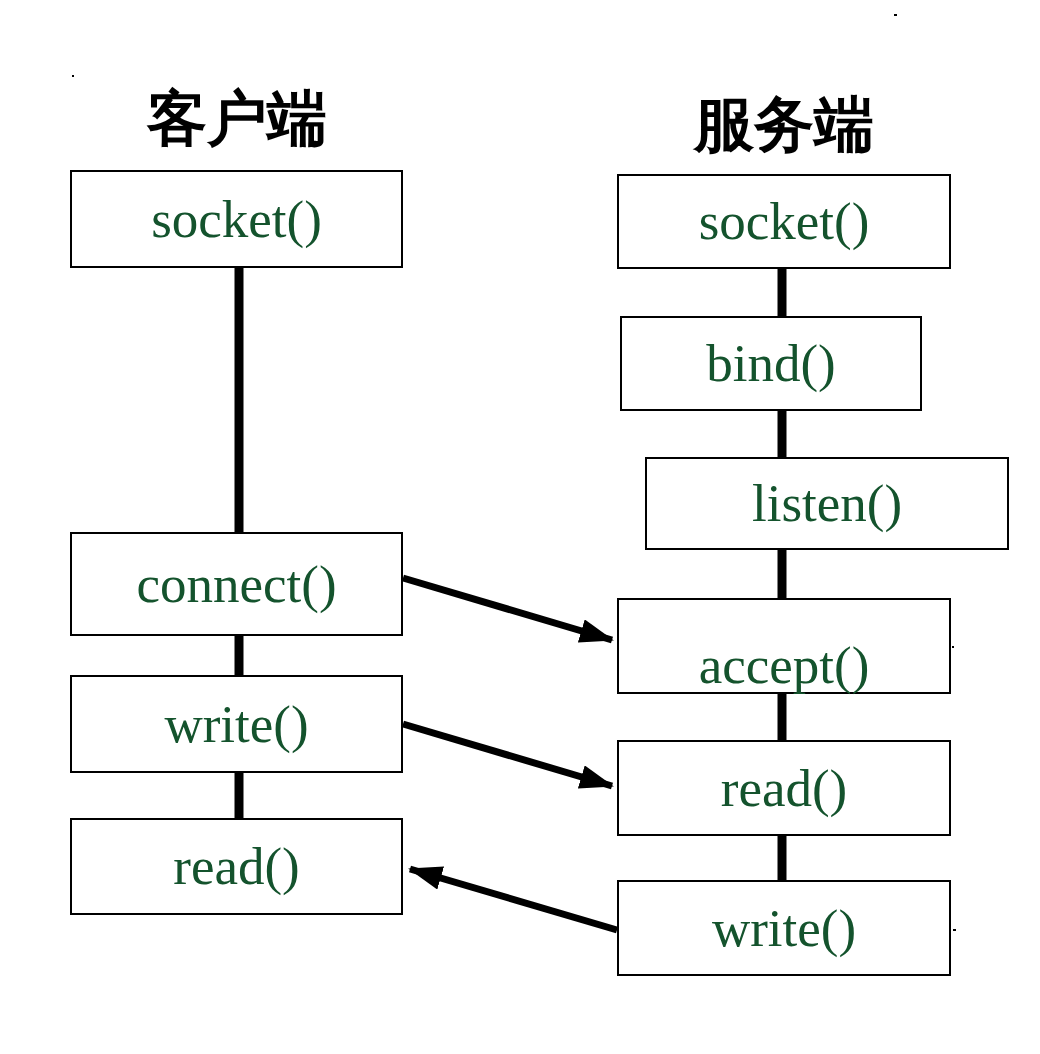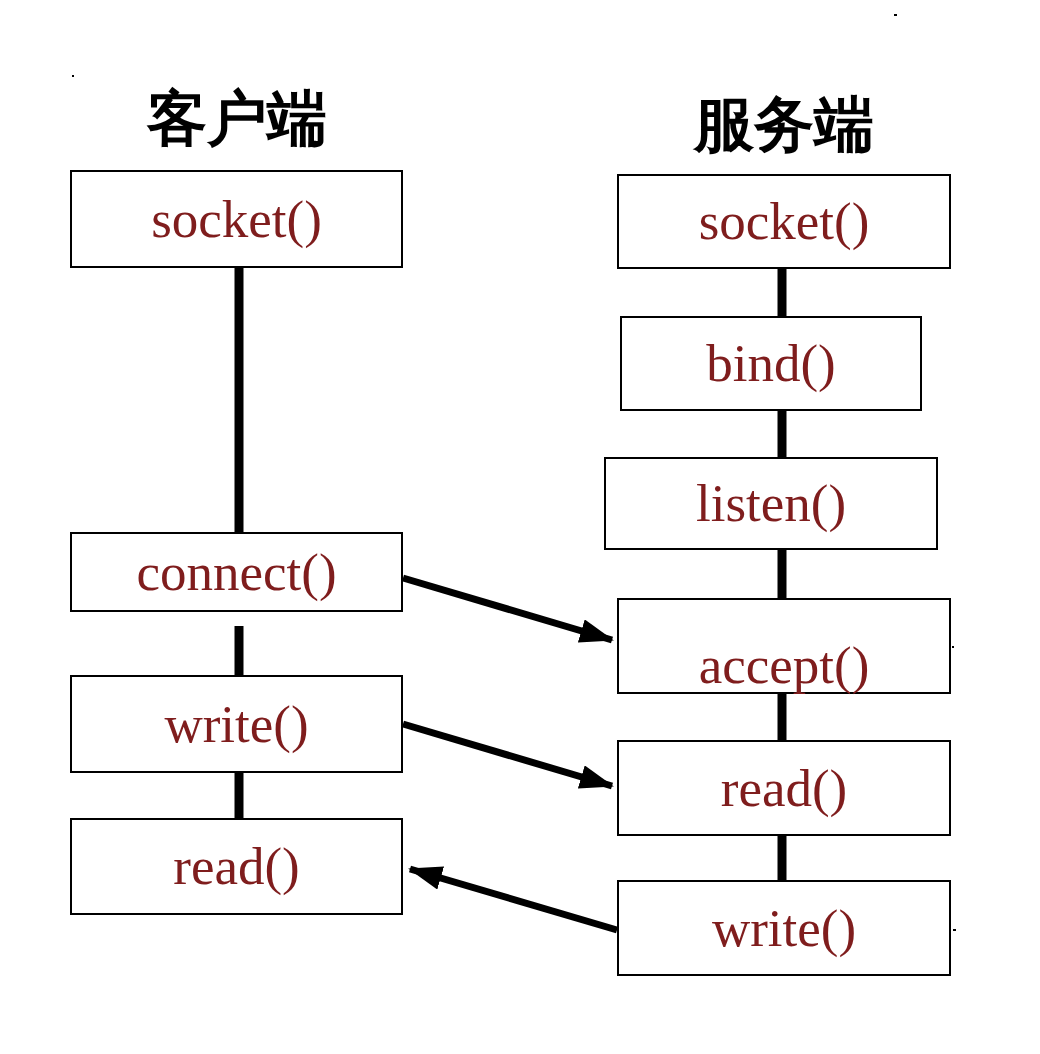--- a/index.html
+++ b/index.html
@@ -32,33 +32,33 @@
     position: absolute;
     z-index: 1;
     background: #ffffff;
     border: 2px solid #000000;
     box-sizing: border-box;
     display: flex;
     align-items: center;
     justify-content: center;
     font-size: 53px;
     line-height: 1;
-    color: #7f1d1d;
+    color: #14532d;
   }
   .client-title  { left: 71px;  top: 86px;  width: 332px; }
   .server-title  { left: 617px; top: 92px;  width: 334px; }
 
   .c-socket  { left: 70px;  top: 170px; width: 333px; height: 98px; }
-  .c-connect { left: 70px;  top: 532px; width: 333px; height: 80px; }
+  .c-connect { left: 70px;  top: 532px; width: 333px; height: 104px; }
   .c-write   { left: 70px;  top: 675px; width: 333px; height: 98px; }
   .c-read    { left: 70px;  top: 818px; width: 333px; height: 97px; }
 
   .s-socket  { left: 617px; top: 174px; width: 334px; height: 95px; }
   .s-bind    { left: 620px; top: 316px; width: 302px; height: 95px; text-align: right; }
-  .s-listen  { left: 604px; top: 457px; width: 334px; height: 93px; }
+  .s-listen  { left: 645px; top: 457px; width: 364px; height: 93px; }
   .s-accept  { left: 617px; top: 598px; width: 334px; height: 96px; align-items: flex-end; }
   .s-read    { left: 617px; top: 740px; width: 334px; height: 96px; }
   .s-write   { left: 617px; top: 880px; width: 334px; height: 96px; }
 
   .speck {
     position: absolute;
     background: #000000;
     z-index: 2;
   }
 </style>

